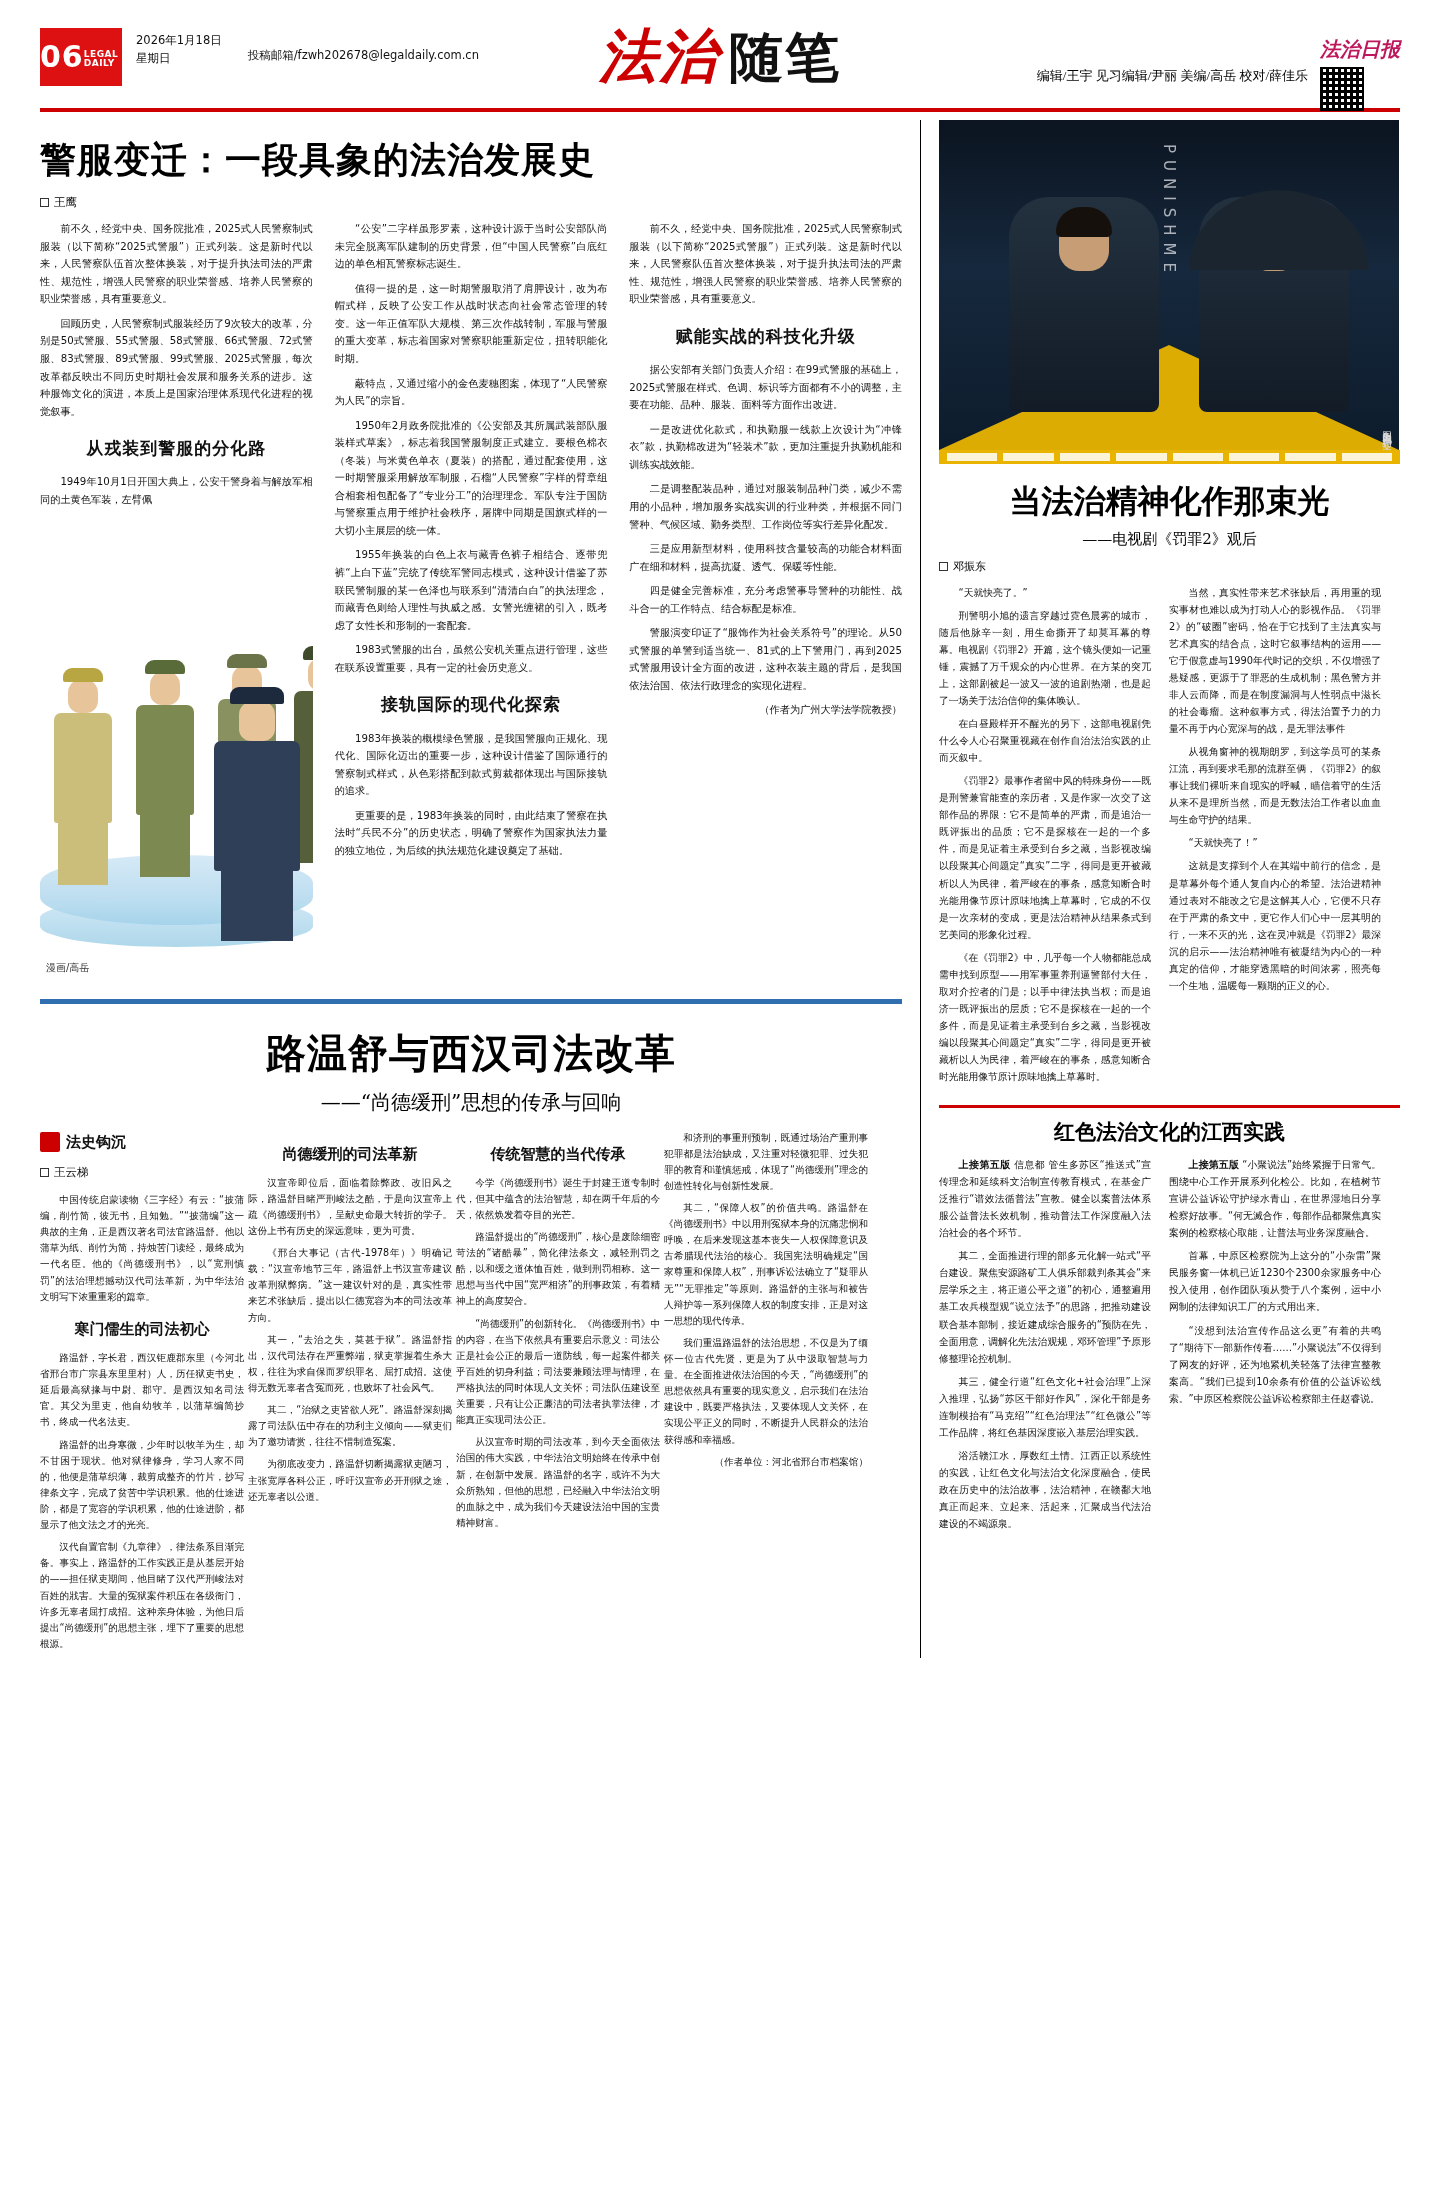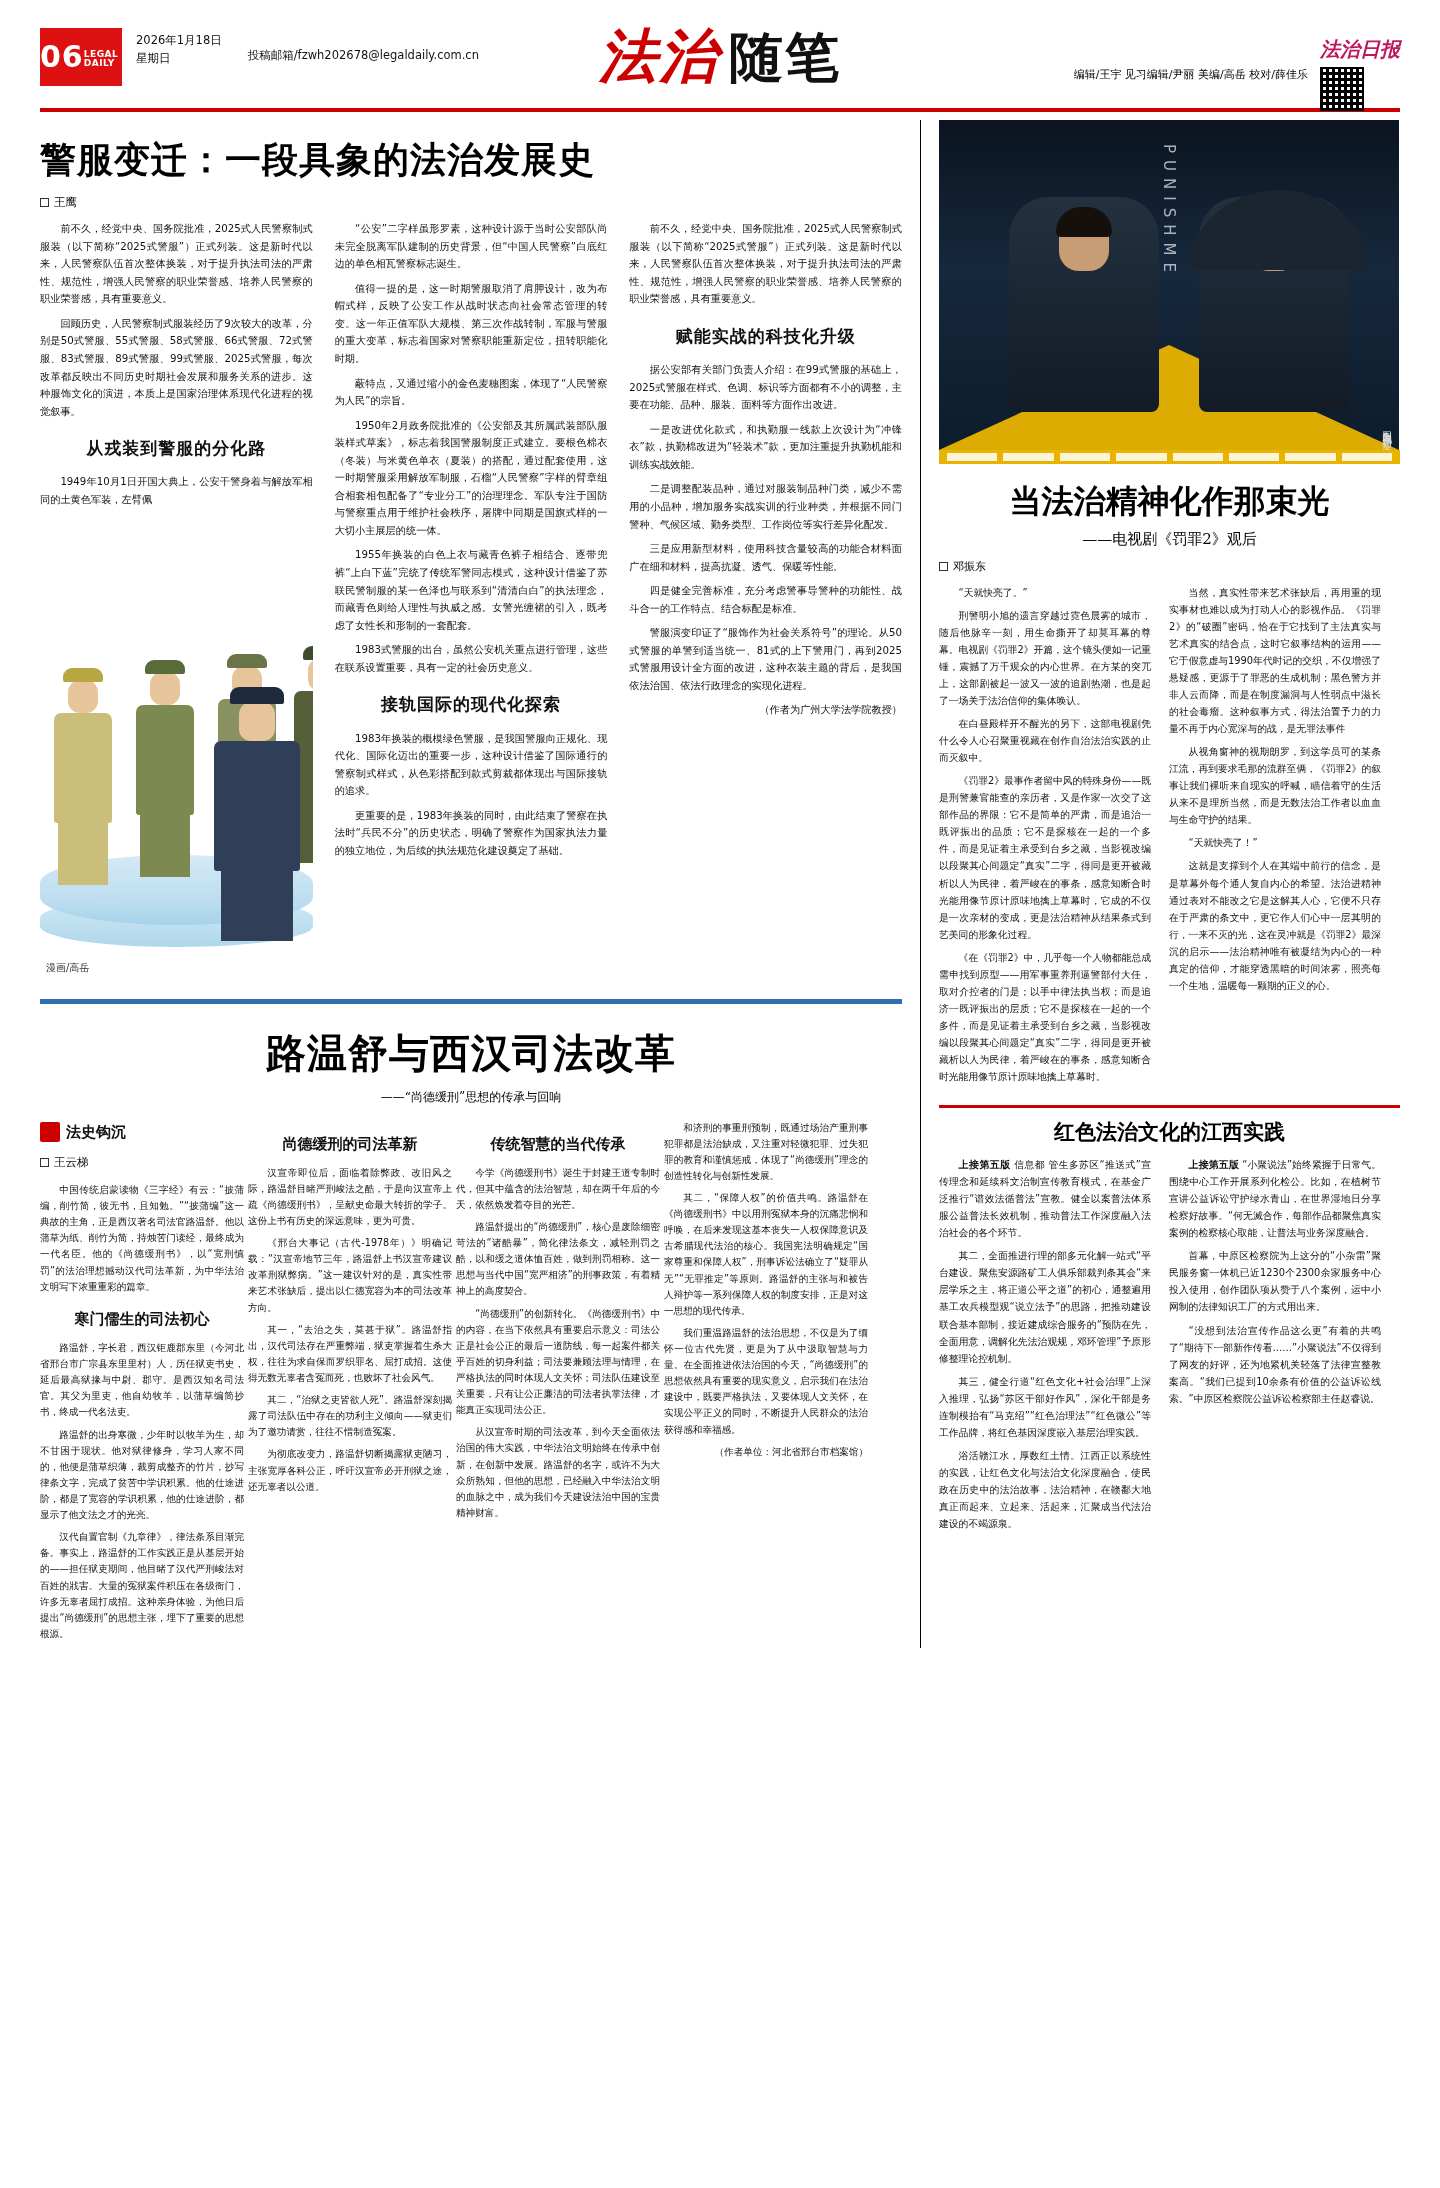--- a/index.html
+++ b/index.html
@@ -35,21 +35,21 @@
   .mast-title .fz {
     font-family: "DejaVu Serif", "Liberation Serif", serif;
     font-size: 58px; font-weight: bold; font-style: italic; color: #c00;
     letter-spacing: 2px;
   }
   .mast-title .sb {
     font-family: "DejaVu Serif", "Liberation Serif", serif;
     font-size: 54px; font-weight: bold; color: #111; margin-left: 10px; letter-spacing: 2px;
   }
   .mast-right { margin-left: auto; display: flex; align-items: flex-start; gap: 12px; padding-top: 8px; }
-  .mast-credits { font-size: 11px; line-height: 1.6; padding-top: 30px; }
+  .mast-credits { font-size: 13px; line-height: 1.6; padding-top: 30px; font-family: Liberation Serif, serif; }
   .mast-logo-box { text-align: right; }
   .mast-logo-box .lg {
     font-family: "DejaVu Serif", "Liberation Serif", serif;
     color:#be185d; font-size: 20px; font-weight: bold; font-style: italic;
   }
   .qr { width: 44px; height: 44px; background:
      repeating-linear-gradient(90deg,#000 0 3px,#fff 3px 6px),
      repeating-linear-gradient(0deg,#000 0 3px,transparent 3px 6px);
      background-blend-mode: multiply; margin-top: 4px; }
 
@@ -93,21 +93,21 @@
   .fig .head { width:30px; height:34px; background:#e8c49a; border-radius:14px 14px 12px 12px; margin:0 auto; position:relative;}
   .fig .cap  { width:40px; height:14px; border-radius:9px 9px 2px 2px; margin:0 auto -3px auto; position:relative; z-index:3;}
   .fig .body { width:58px; height:110px; border-radius:7px 7px 3px 3px; margin:0 auto; position:relative; }
   .fig .legs { width:50px; height:62px; margin:0 auto; }
 
   
   .art2-head {
     font-family:"DejaVu Serif","Liberation Serif",serif;
     font-size: 40px; font-weight:bold; text-align:center; letter-spacing:1px; padding-top:16px;
   }
-  .art2-sub { text-align:center; font-size:12px; margin:8px 0 14px 0; font-family:"DejaVu Serif","Liberation Serif",serif;}
+  .art2-sub { text-align:center; font-size:20px; margin:8px 0 14px 0; font-family:"DejaVu Serif","Liberation Serif",serif;}
   .tag-strip { display:flex; align-items:center; gap:6px; font-size:15px; font-weight:bold;
      font-family:"DejaVu Serif","Liberation Serif",serif; margin-bottom: 8px;}
   .tag-strip .flag { width:20px; height:20px; background:#c00; border-radius:2px; }
   .cols4 { display:flex; gap:4px; }
   .col4 { width: 204px; font-size: 9.6px; line-height:1.68; text-align: justify; color:#111;}
   .col4 p { text-indent:2em; margin-bottom:6px;}
   .sub-h2 { font-family:"DejaVu Serif","Liberation Serif",serif; font-size:15px; font-weight:bold;
      text-align:center; margin:12px 0 8px 0;}
   .divider-blue { height: 5px; background: #2f6fb0; margin: 14px 0 6px 0; }
 

